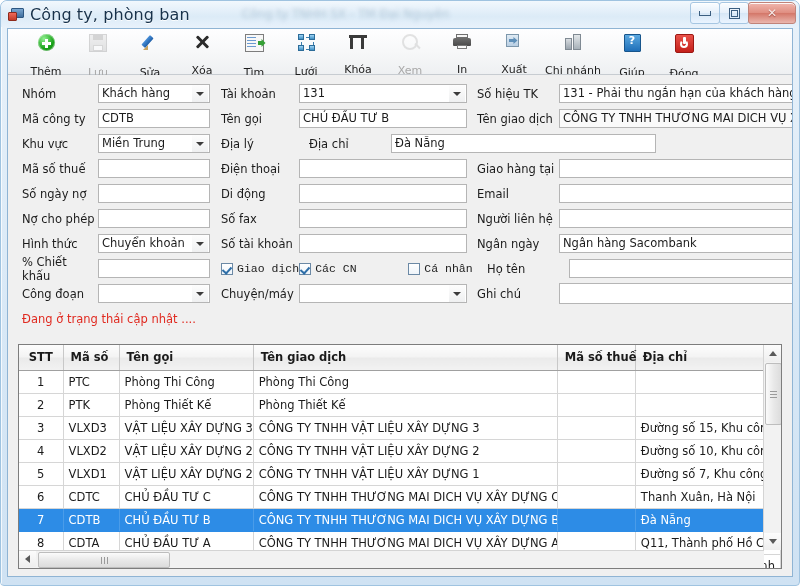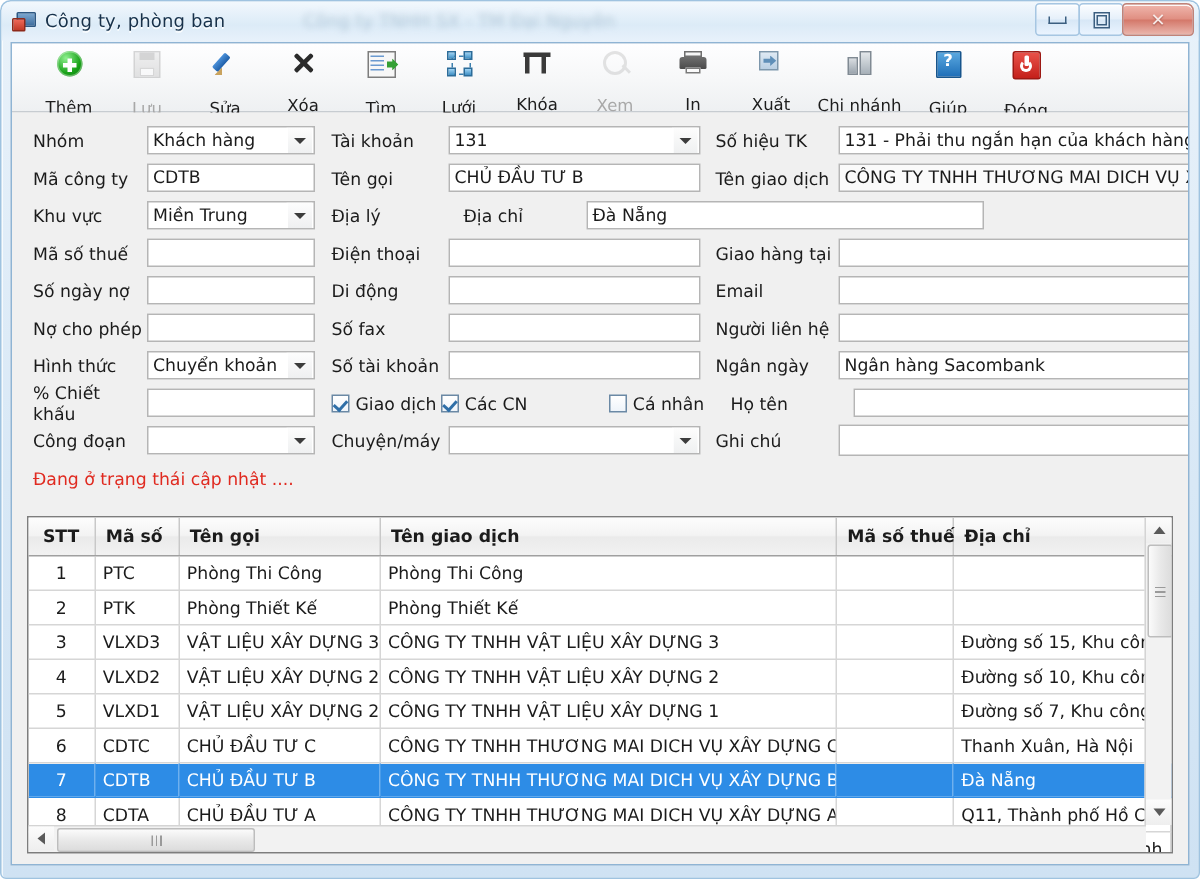--- a/index.html
+++ b/index.html
@@ -48,21 +48,21 @@
     position:absolute; left:3px; top:2px; width:11px; height:8px;
     background: linear-gradient(180deg,#7ba7d0,#3f6e9e);
     border:1px solid #2d5782; border-radius:1px;
   }
   .win-icon .mon2 {
     position:absolute; left:0px; top:6px; width:7px; height:7px;
     background: linear-gradient(180deg,#ef6a5a,#c23b28);
     border:1px solid #8e2a1b; border-radius:1px;
   }
   .title-text {
-    font-size: 12px; color: #17314a; letter-spacing: .1px;
+    font-size: 16px; color: #17314a; letter-spacing: .1px;
     text-shadow: 0 1px 0 rgba(255,255,255,.85);
     white-space: nowrap;
     text-align: right;
   }
   .title-ghost {
     margin-left: 52px;
     font-size: 12px;
     color: rgba(120,150,175,.45);
     filter: blur(2.1px);
     white-space: nowrap;
@@ -163,21 +163,21 @@
     background: linear-gradient(180deg,#fdfdfd,#eff0f1);
     border-left: 1px solid #ffffff;
   }
   .combo .arr:after {
     content:""; width:0;height:0;
     border-left:4px solid transparent;border-right:4px solid transparent;
     border-top:4px solid #3c3c3c;
   }
   .spin { position: relative; padding-right: 16px; }
 
-  .chkrow { display:flex; align-items:center; height:25px; }
+  .chkrow { display:flex; align-items:center; height:25px;font-family:Liberation Mono, monospace; }
   .chk { display:flex; align-items:center; }
   .chk .bx {
     width: 12px; height: 12px; box-sizing: border-box;
     border: 1px solid #6b89a5;
     background: linear-gradient(180deg,#ffffff,#eef4fa);
     margin-right: 4px;
     position: relative;
     flex: 0 0 12px;
   }
   .chk.on .bx:after {

